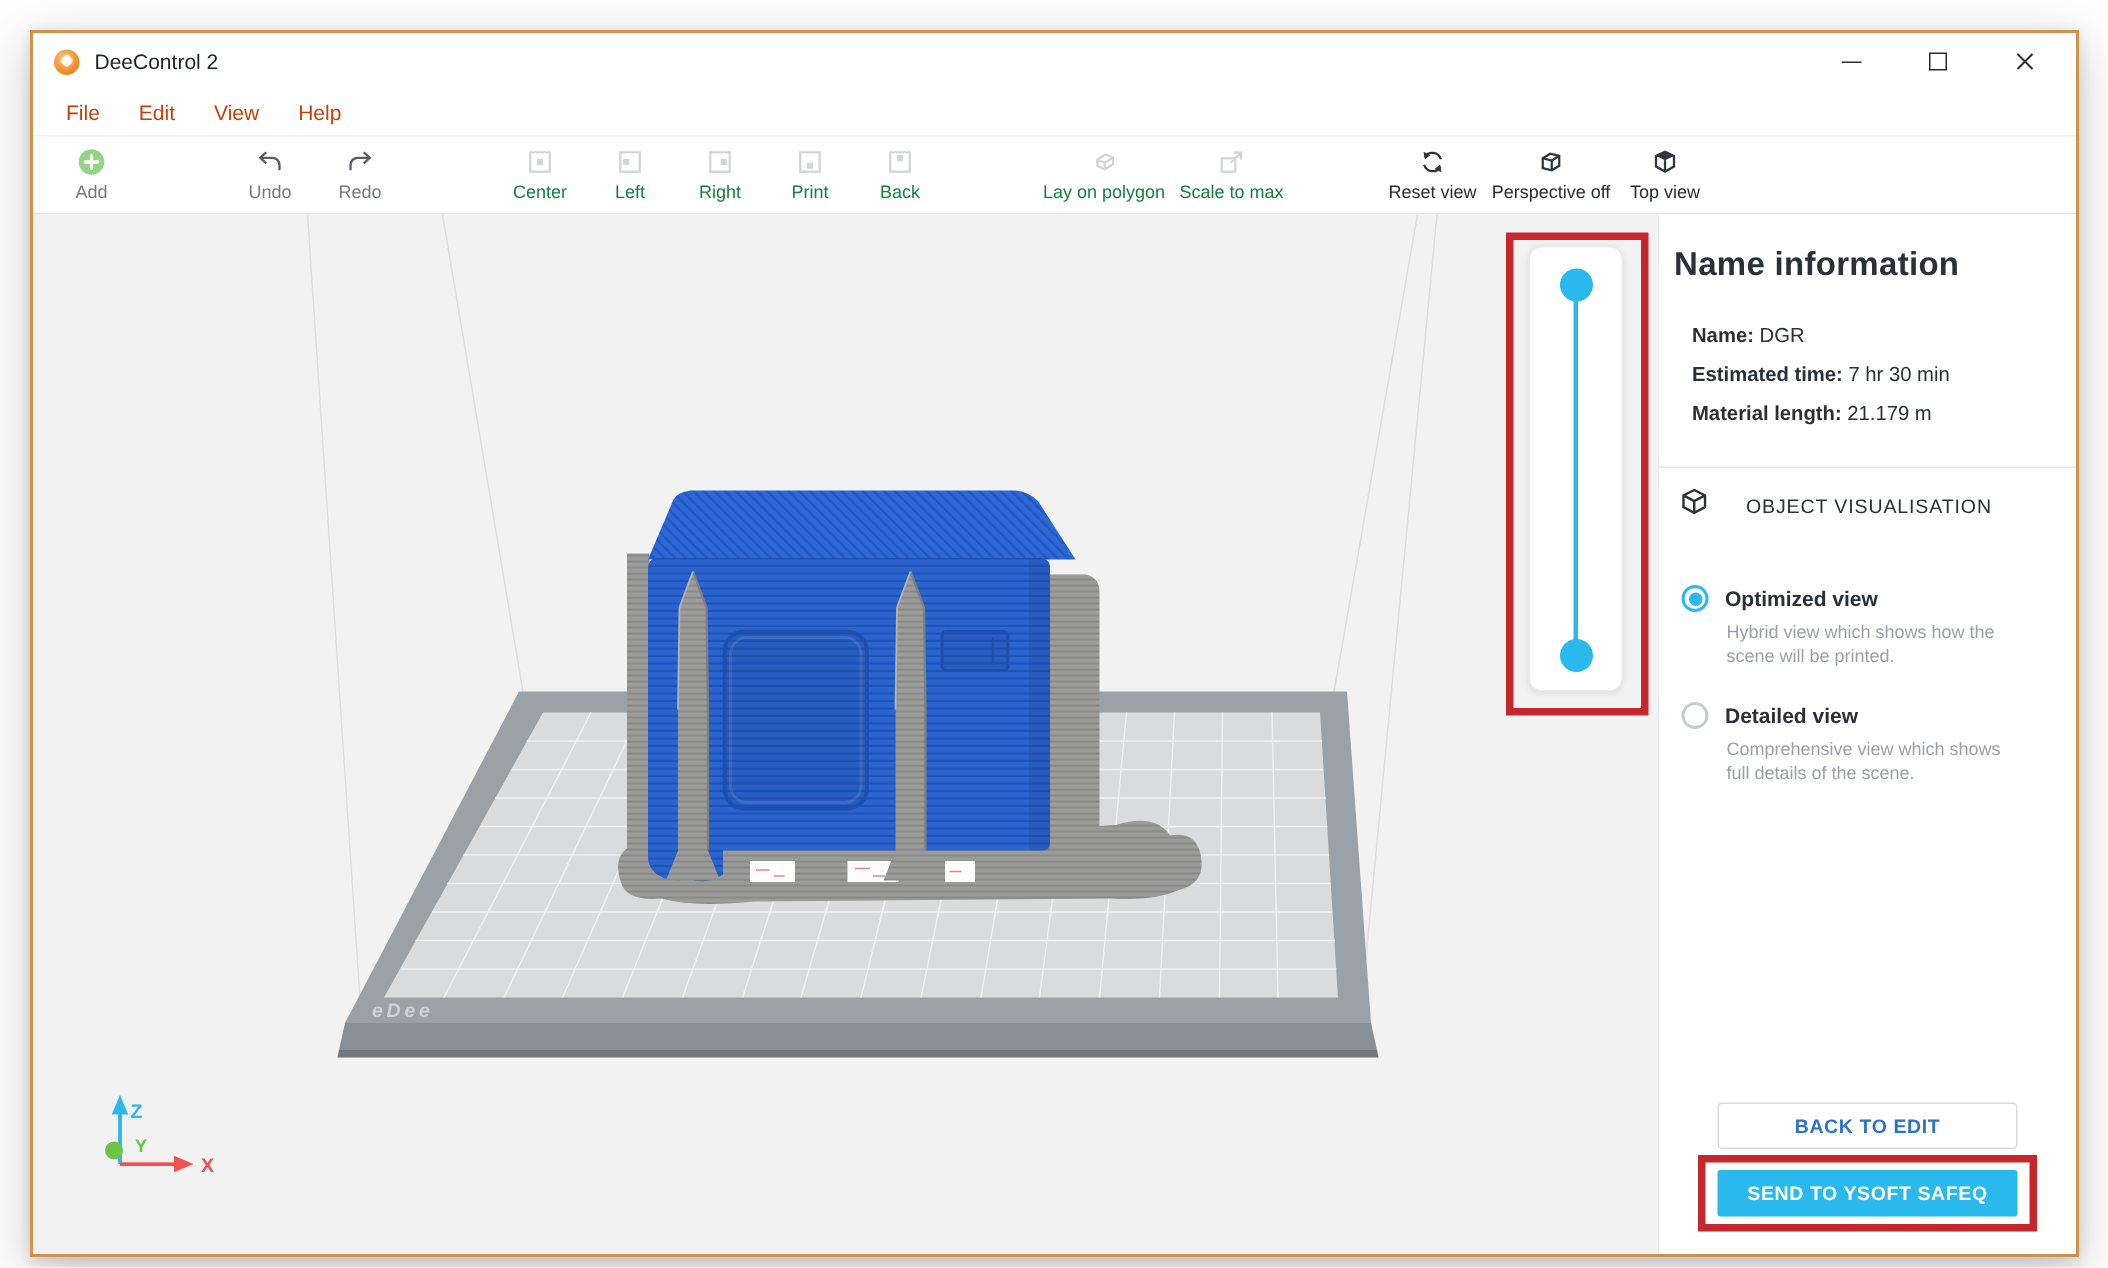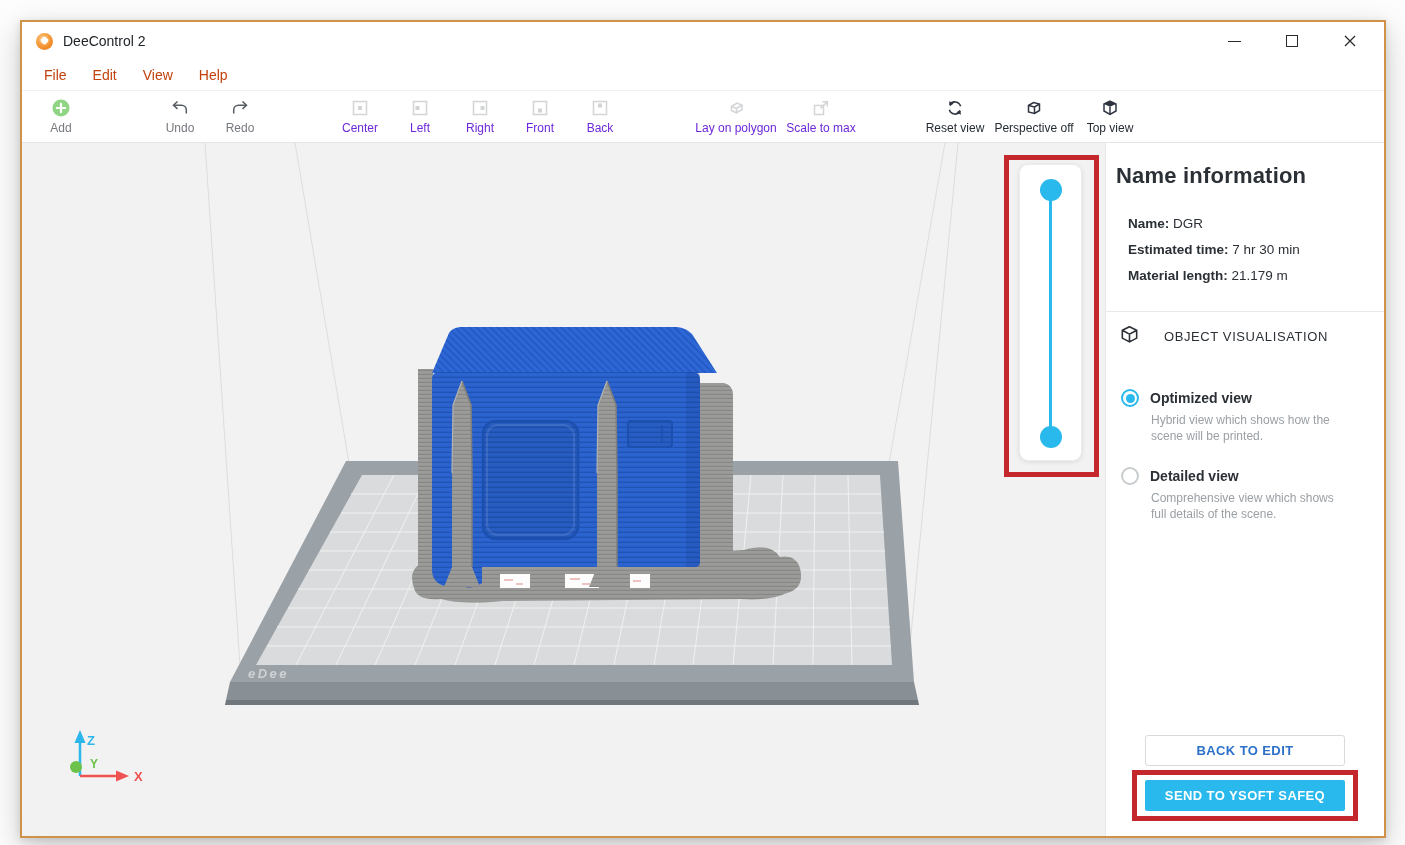--- a/index.html
+++ b/index.html
@@ -30,21 +30,21 @@
 
   
   .menubar { height:30px; display:flex; align-items:center; padding-left:9px; background:#fff; flex:none; }
   .menu-item { padding:0 13px; font-size:14px; color:#c2410c; height:100%; display:flex; align-items:center; }
 
   
   .toolbar { height:53px; position:relative; background:#fff; border-top:1px solid #f1f1f2; border-bottom:1px solid #e3e4e6; flex:none; }
   .titem { position:absolute; top:6px; transform:translateX(-50%); display:flex; flex-direction:column; align-items:center; width:110px; }
   .ticon { height:22px; display:flex; align-items:center; justify-content:center; }
   .tlabel { margin-top:2px; font-size:12px; color:#75797e; white-space:nowrap; }
-  .titem.dim .tlabel { color:#6d28d9; }
+  .titem.dim .tlabel { color:#15803d; }
   .titem.dark .tlabel { color:#262c33; }
   .ic { stroke:#565c61; fill:none; stroke-width:1.5; }
   .dim .ic { stroke:#d2d4d6; }
   .dark .ic { stroke:#2f3540; }
   .icfill { fill:#565c61; stroke:none; }
   .dim .icfill { fill:#d2d4d6; }
   .dark .icfill { fill:#2f3540; }
 
   
   .content { flex:1; display:flex; min-height:0; }
@@ -174,21 +174,21 @@
         </span>
           <span class="tlabel">Right</span>
       </div>
       <div class="titem dim" style="left:518px">
         <span class="ticon">
           <svg width="20" height="20" viewBox="0 0 20 20">
               <rect class="ic" x="3.5" y="3.5" width="13" height="13"></rect>
               <rect class="icfill" x="8" y="10.5" width="4" height="4"></rect>
             </svg>
         </span>
-          <span class="tlabel">Front</span>
+          <span class="tlabel">Print</span>
       </div>
       <div class="titem dim" style="left:578px">
         <span class="ticon">
           <svg width="20" height="20" viewBox="0 0 20 20">
               <rect class="ic" x="3.5" y="3.5" width="13" height="13"></rect>
               <rect class="icfill" x="8" y="5.5" width="4" height="4"></rect>
             </svg>
         </span>
           <span class="tlabel">Back</span>
       </div>

